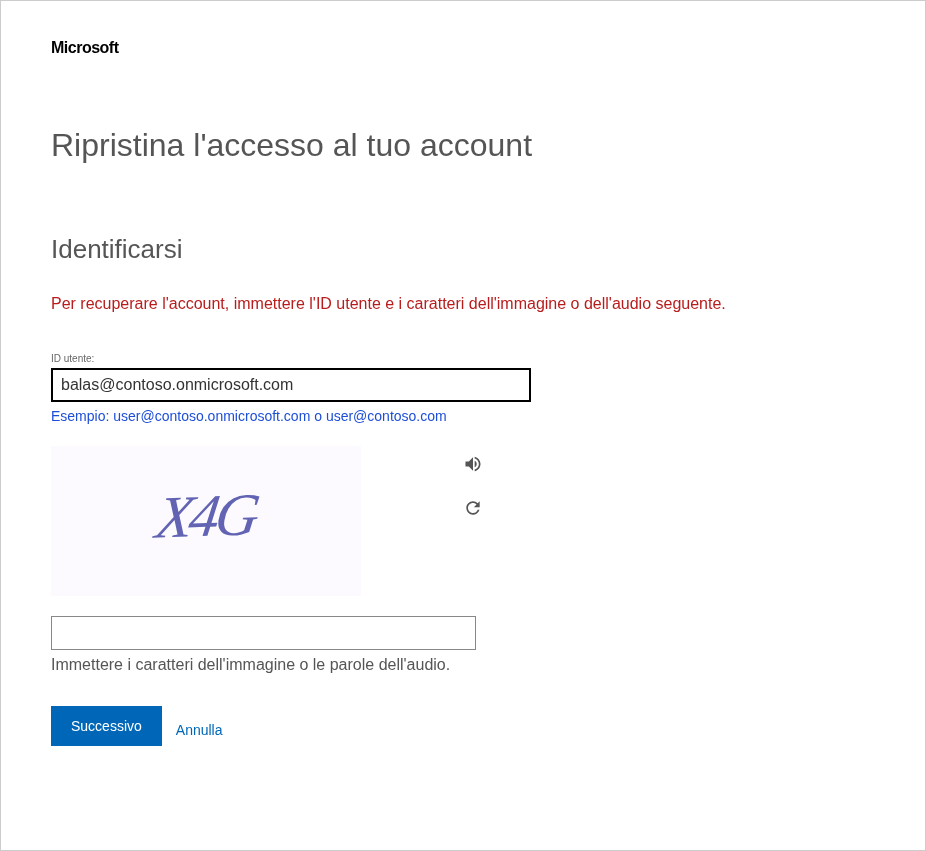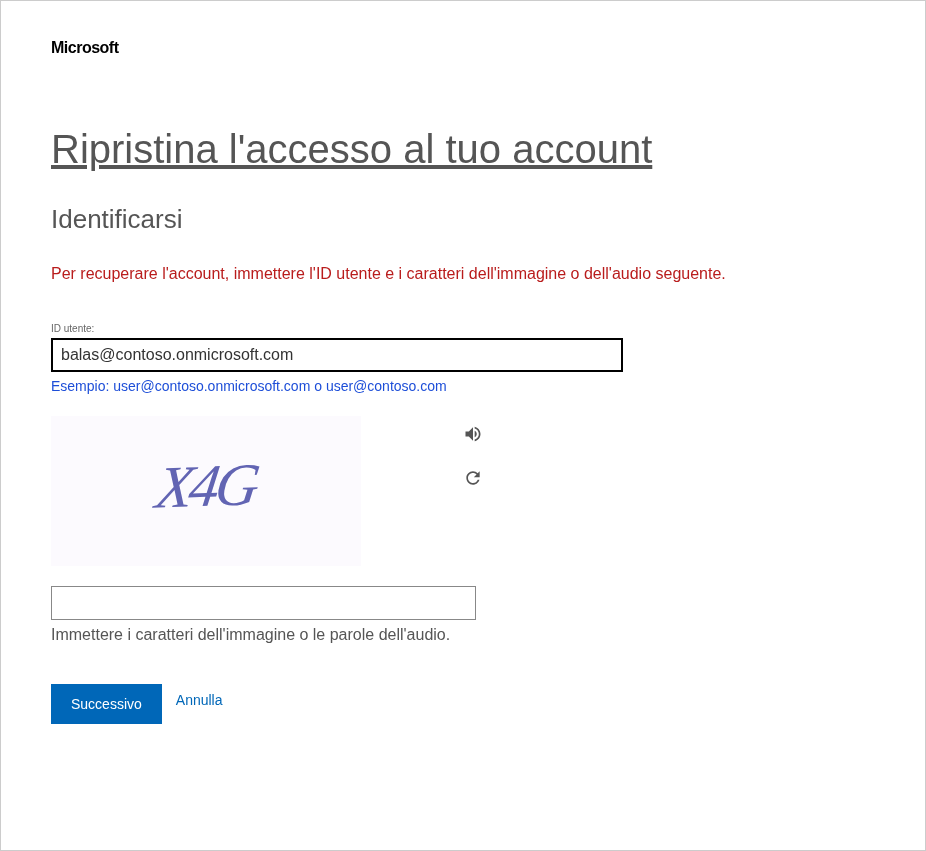--- a/index.html
+++ b/index.html
@@ -17,44 +17,43 @@
       color: #333;
     }
     .logo {
       font-size: 16px;
       font-weight: 600;
       color: #000;
       letter-spacing: -0.5px;
       margin-bottom: 70px;
     }
     h1.page-title {
-      font-size: 40px;
+      font-size: 32px;
       font-weight: 400;
       color: #555;
-      margin-bottom: 32px;
-      text-decoration: underline;
+      margin-bottom: 70px;
     }
     h2.subtitle {
       font-size: 26px;
       font-weight: 400;
       color: #555;
       margin-bottom: 30px;
     }
     .instructions {
       font-size: 16px;
       color: #b91c1c;
       margin-bottom: 40px;
     }
     .field-label {
       font-size: 10px;
       color: #666;
       margin-bottom: 4px;
     }
     .text-input {
-      width: 572px;
+      width: 480px;
       height: 34px;
       border: 2px solid #000;
       padding: 4px 8px;
       font-size: 16px;
       color: #333;
       outline: none;
       margin-bottom: 6px;
       font-family: inherit;
     }
     .captcha-input {
@@ -126,25 +125,25 @@
       justify-content: center;
     }
     .icon-btn svg {
       width: 20px;
       height: 20px;
       fill: #555;
     }
     .captcha-hint {
       font-size: 16px;
       color: #555;
-      margin-bottom: 40px;
+      margin-bottom: 32px;
     }
     .button-row {
       display: flex;
-      align-items: flex-start;
+      align-items: flex-end;
       gap: 10px;
     }
     .primary-btn {
       background: #0067b8;
       color: #fff;
       border: none;
       padding: 12px 20px;
       font-size: 14px;
       cursor: pointer;
       font-family: inherit;

